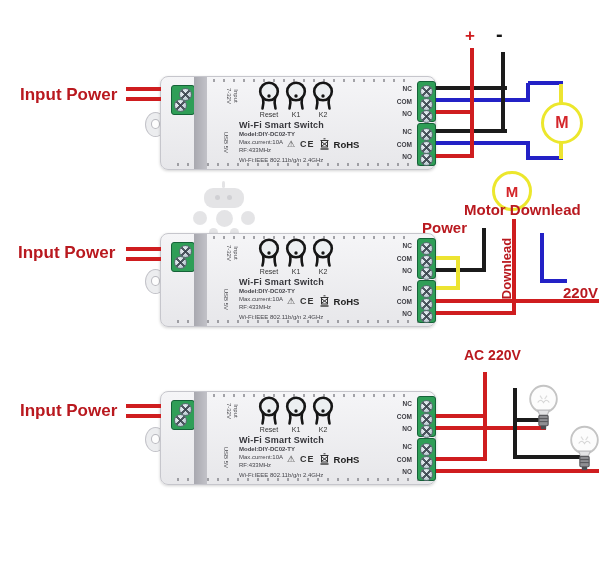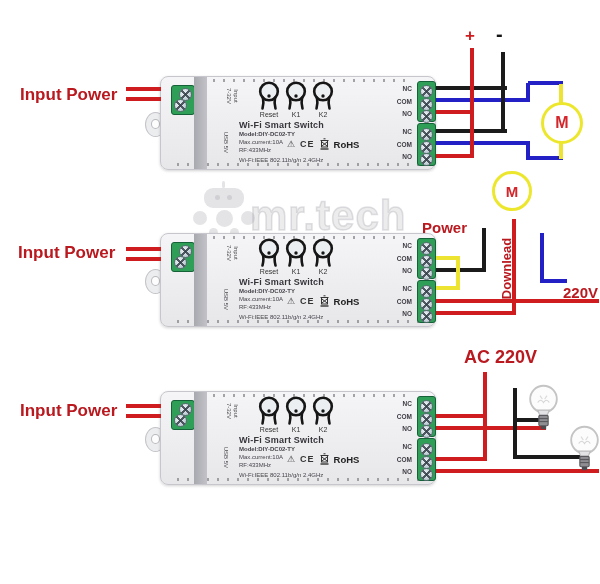--- a/index.html
+++ b/index.html
@@ -81,39 +81,38 @@
   .lbl{position:absolute;z-index:7;font-weight:bold;color:#b9191f;white-space:nowrap;}
   .lp1{left:20px;top:85px;font-size:17px;}
   .lp2{left:18px;top:243px;font-size:17px;}
   .lp3{left:20px;top:401px;font-size:17px;}
   .plus{left:465px;top:26px;font-size:17px;color:#cf1d1f;}
   .minus{left:496px;top:23px;font-size:20px;color:#151515;}
   .mdl{left:464px;top:201px;font-size:15px;}
   .upl{left:422px;top:219px;font-size:15px;}
   .dlv{left:469px;top:261px;width:74px;text-align:center;font-size:13px;transform:rotate(-90deg);}
   .v220{left:563px;top:284px;font-size:15px;}
-  .ac220{left:464px;top:347px;font-size:18px;}
+  .ac220{left:464px;top:347px;font-size:14px;}
 </style>
 </head>
 <body>
 
 <div class="stage">
 
   <div class="robot wm">
     <div class="rb-ant"></div>
       <div class="rb-head"></div>
       <div class="rb-eye1"></div>
       <div class="rb-eye2"></div>
     <div class="rb-arm1"></div>
       <div class="rb-arm2"></div>
       <div class="rb-body"></div>
     <div class="rb-f1"></div>
       <div class="rb-f2"></div>
   </div>
-  <div class="wm wm-text">mr.tech</div>
 
   <div class="device dev1">
   <div class="ear"></div>
   <div class="body">
     <div class="teeth teeth-top"></div>
     <div class="teeth teeth-bottom"></div>
     <div class="lterm">
       <div class="screw s-a"></div>
       <div class="screw s-b"></div>
     </div>
@@ -428,17 +427,18 @@
     <line x1="11" y1="29.8" x2="19" y2="29.8" stroke="#5a5a5e" stroke-width="1"></line>
     <line x1="11" y1="32.4" x2="19" y2="32.4" stroke="#5a5a5e" stroke-width="1"></line>
     <rect x="12.7" y="36" width="4.6" height="3" fill="#4c4c50"></rect>
   </svg>
 
   <div class="lbl lp1">Input Power</div>
   <div class="lbl lp2">Input Power</div>
   <div class="lbl lp3">Input Power</div>
   <div class="lbl plus">+</div>
   <div class="lbl minus">-</div>
+  <div class="lbl mdl">Motor Downlead</div>
   <div class="lbl upl">Power</div>
   <div class="lbl dlv">Downlead</div>
   <div class="lbl v220">220V</div>
   <div class="lbl ac220">AC 220V</div>
 </div>
 
 </body></html>

